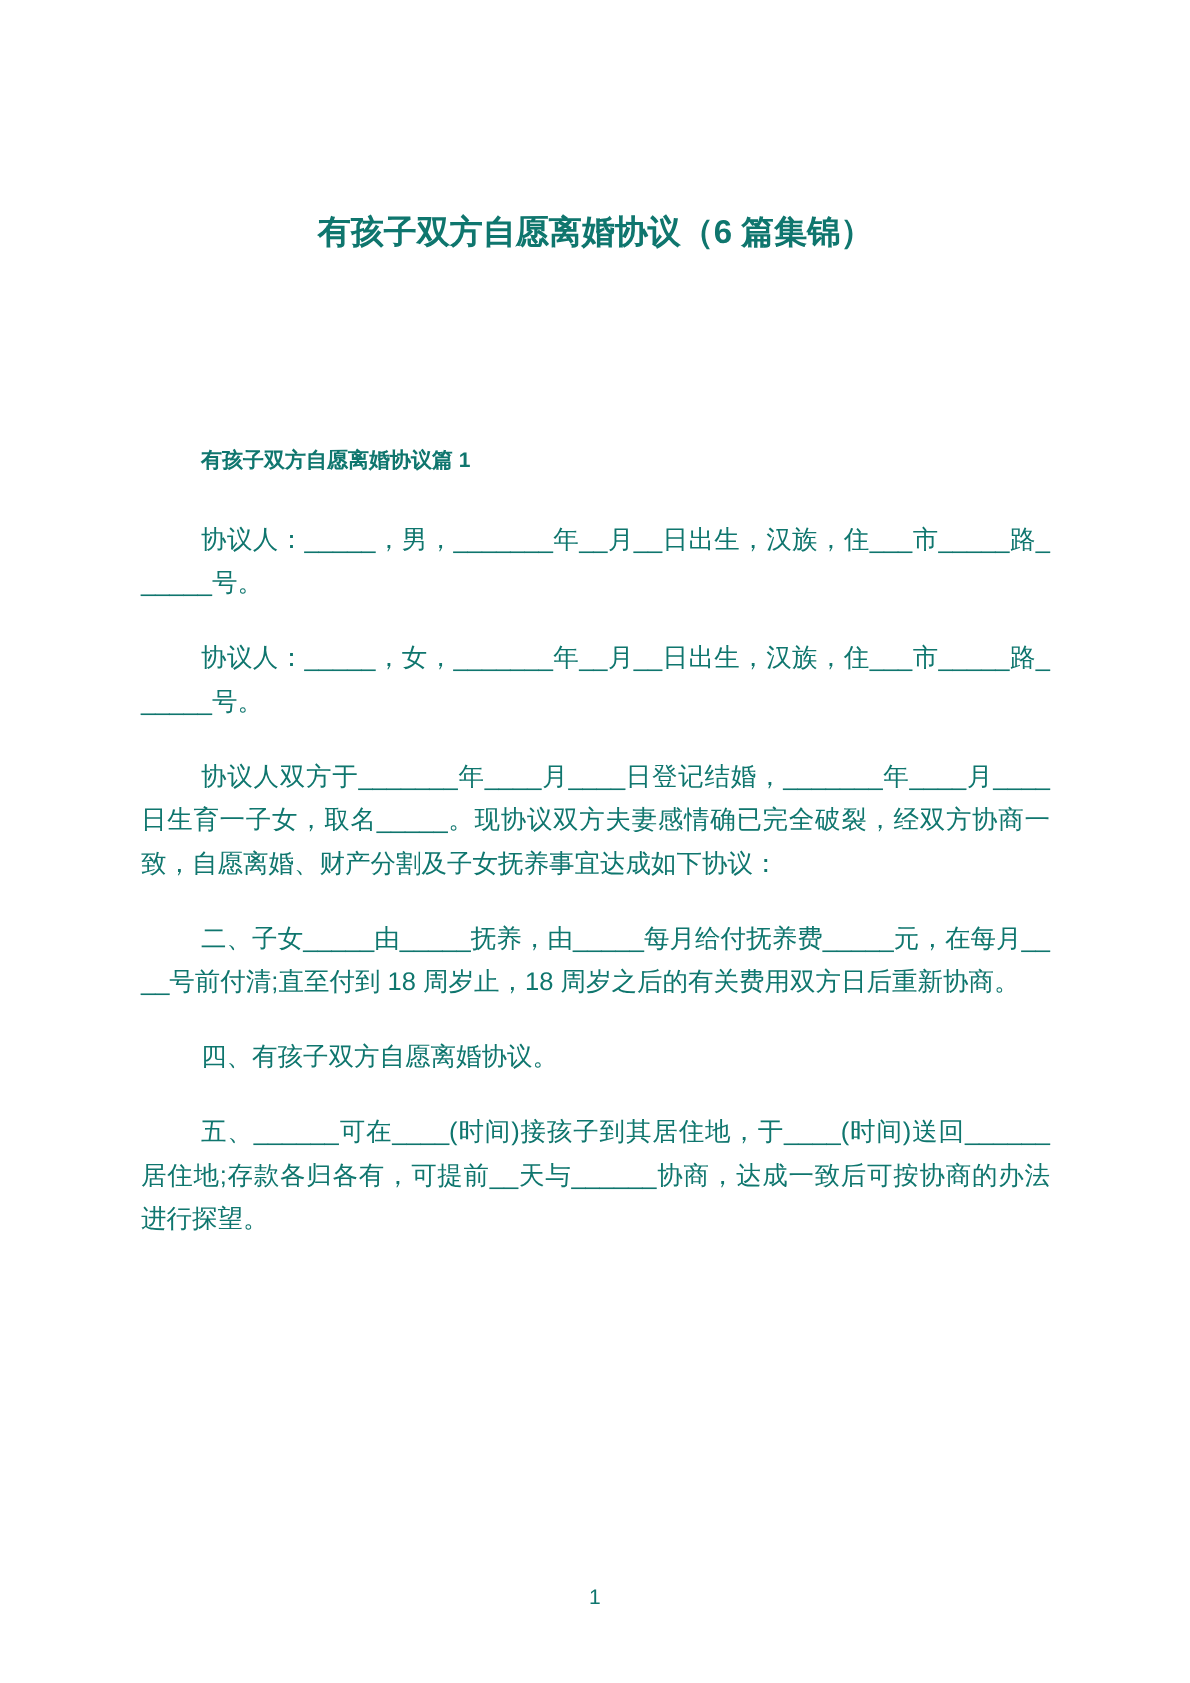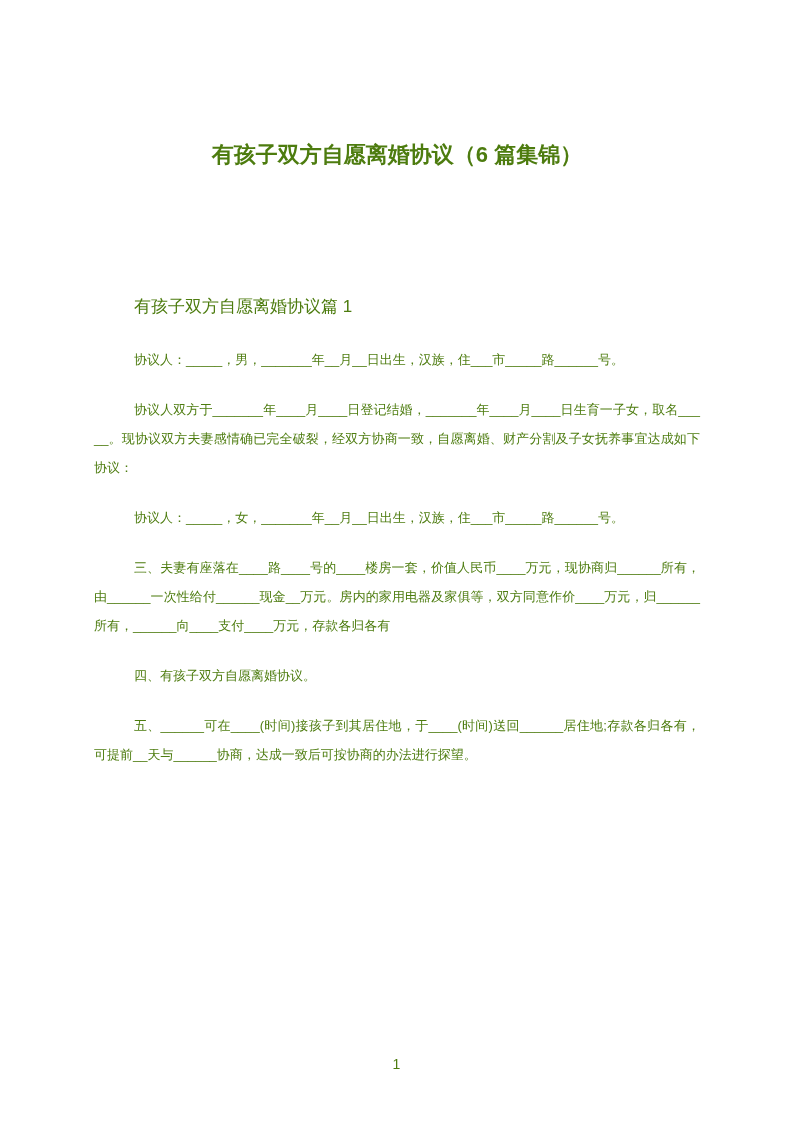--- a/index.html
+++ b/index.html
@@ -5,42 +5,42 @@
   html, body {
     margin: 0;
     padding: 0;
     background: #ffffff;
   }
   .page {
     position: relative;
     width: 793px;
     height: 1122px;
     background: #ffffff;
-    color: #4d7c0f;
+    color: #0f766e;
     font-family: "Liberation Sans", "DejaVu Sans", sans-serif;
     box-sizing: border-box;
     padding: 140px 93px 0 94px;
     overflow: hidden;
   }
   .doc-title {
     font-size: 22px;
     font-weight: bold;
     text-align: center;
     line-height: 30px;
     margin: 0;
   }
   .section-heading {
-    font-size: 17px;
-    font-weight: normal;
+    font-size: 14px;
+    font-weight: bold;
     line-height: 29px;
     margin: 122px 0 24px 0;
     text-indent: 40px;
   }
   .para {
-    font-size: 13px;
+    font-size: 17px;
     line-height: 29px;
     margin: 0 0 21px 0;
     text-indent: 40px;
     text-align: justify;
     word-break: break-all;
   }
   .page-number {
     position: absolute;
     left: 0;
     right: 0;
@@ -50,19 +50,19 @@
     line-height: 16px;
   }
 </style>
 </head>
 <body>
 
 <div class="page">
   <h1 class="doc-title">有孩子双方自愿离婚协议（6 篇集锦）</h1>
   <h2 class="section-heading">有孩子双方自愿离婚协议篇 1</h2>
   <p class="para">协议人：_____，男，_______年__月__日出生，汉族，住___市_____路______号。</p>
+  <p class="para">协议人：_____，女，_______年__月__日出生，汉族，住___市_____路______号。</p>
   <p class="para">协议人双方于_______年____月____日登记结婚，_______年____月____日生育一子女，取名_____。现协议双方夫妻感情确已完全破裂，经双方协商一致，自愿离婚、财产分割及子女抚养事宜达成如下协议：</p>
-  <p class="para">协议人：_____，女，_______年__月__日出生，汉族，住___市_____路______号。</p>
-  <p class="para">三、夫妻有座落在____路____号的____楼房一套，价值人民币____万元，现协商归______所有，由______一次性给付______现金__万元。房内的家用电器及家俱等，双方同意作价____万元，归______所有，______向____支付____万元，存款各归各有</p>
+  <p class="para">二、子女_____由_____抚养，由_____每月给付抚养费_____元，在每月____号前付清;直至付到 18 周岁止，18 周岁之后的有关费用双方日后重新协商。</p>
   <p class="para">四、有孩子双方自愿离婚协议。</p>
   <p class="para">五、______可在____(时间)接孩子到其居住地，于____(时间)送回______居住地;存款各归各有，可提前__天与______协商，达成一致后可按协商的办法进行探望。</p>
   <div class="page-number">1</div>
 </div>
 
 </body></html>

